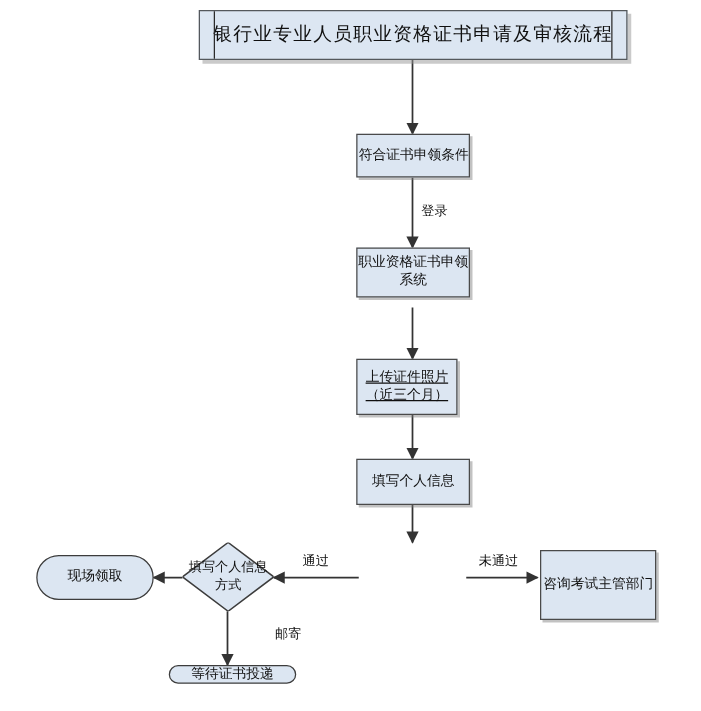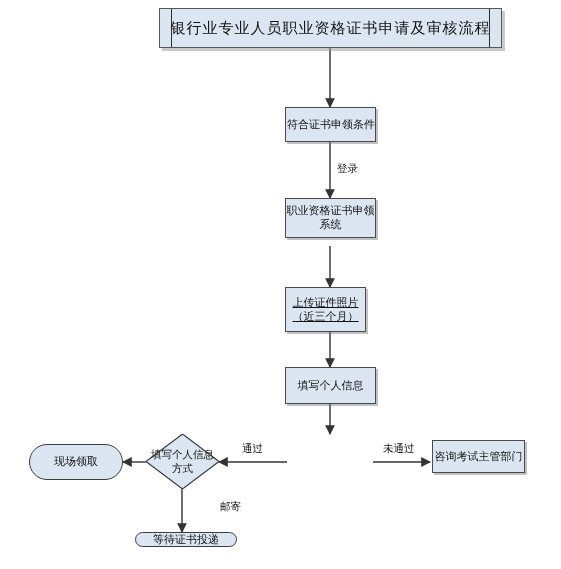--- a/index.html
+++ b/index.html
@@ -151,21 +151,21 @@
 （近三个月）</span>
   </div>
 
   <div class="node proc" style="left:285px; top:367px; width:91px; height:37px;">
     <span>填写个人信息</span>
   </div>
 
 
   <div class="edgelabel" style="left:383px; top:442px;">未通过</div>
 
-  <div class="node proc" style="left:432px; top:440px; width:93px; height:33px;">
+  <div class="node proc" style="left:432px; top:440px; width:93px; height:56px;">
     <span>咨询考试主管部门</span>
   </div>
 
   <div class="edgelabel" style="left:242px; top:442px;">通过</div>
 
   <div class="node decision" style="left:146px; top:434px; width:73px; height:55px;">
     <svg class="dshape" viewBox="0 0 73 55" preserveAspectRatio="none">
       <polygon points="36.5,0 73,27.5 36.5,55 0,27.5" fill="#dce6f2" stroke="#3c3c3c" stroke-width="1.2"></polygon>
     </svg>
     <span class="dlabel">填写个人信息

